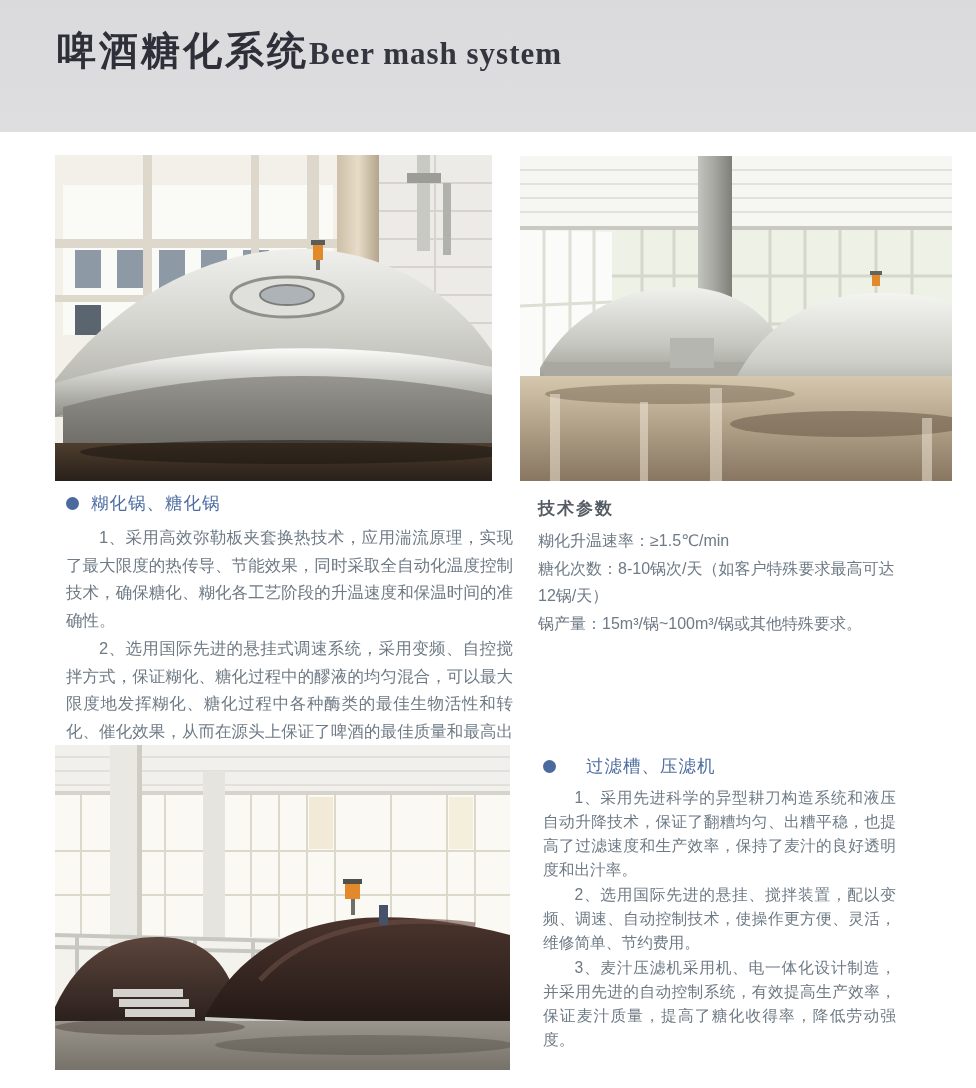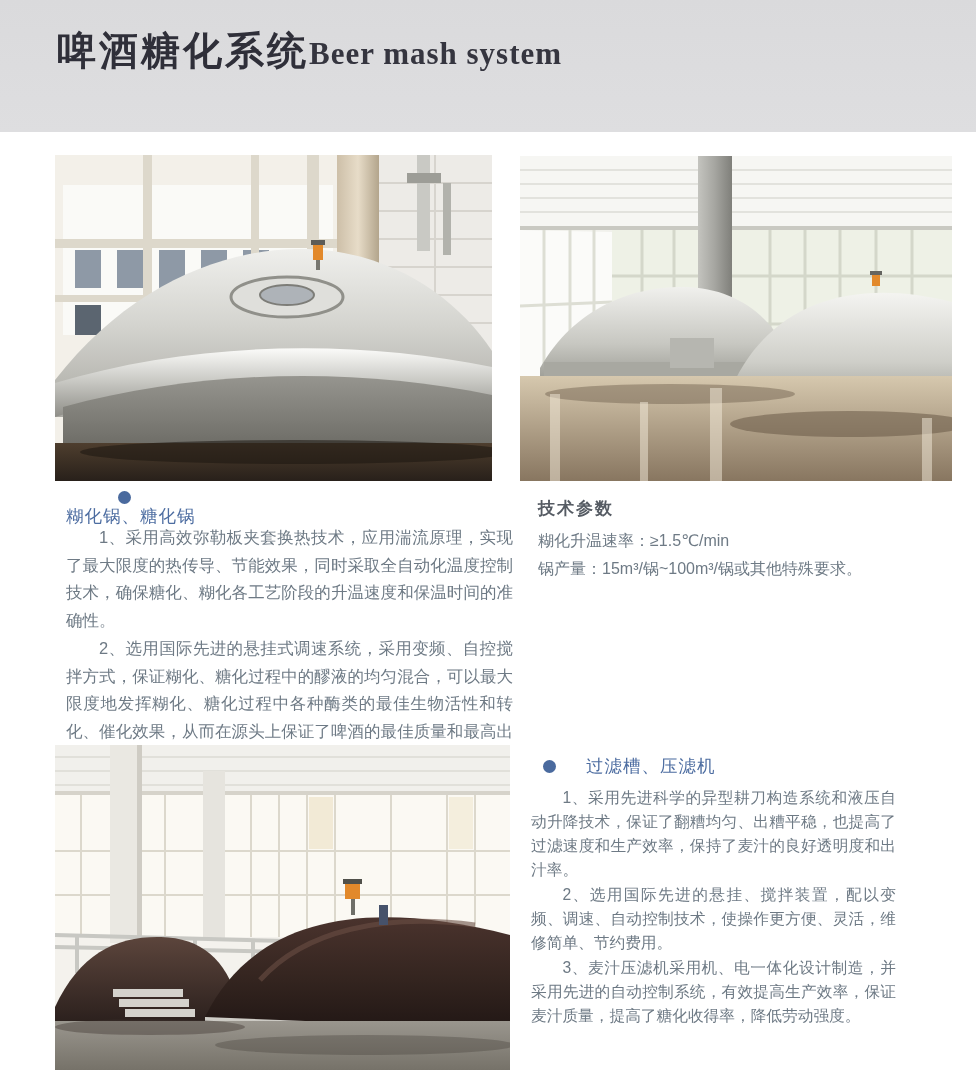--- a/index.html
+++ b/index.html
@@ -32,21 +32,21 @@
   .photo-3 { left:55px;  top:745px; width:455px; height:325px; }
   
   .sec-heading {
     position:absolute; display:flex; align-items:center; white-space:nowrap;
   }
   .sec-heading .bullet {
     width:13px; height:13px; border-radius:50%; background:#4a6a9e;
     display:inline-block; margin-right:12px; flex:0 0 auto;
   }
   .sec-heading .label { font-size:17.5px; color:#4d6da1; letter-spacing:1px; }
-  .h-left   { left:66px;  top:491px;flex-direction:column; }
+  .h-left   { left:66px;  top:491px; }
   .h-filter { left:543px; top:754px;gap:18px; }
   
   .paras p {
     text-indent:2em; text-align:justify; color:#6e7a85;
   }
   .paras-left {
     position:absolute; left:66px; top:524px; width:447px;
     font-size:16.5px; line-height:27.5px;
   }
   .paras-left p { margin-bottom:1px; }
@@ -55,21 +55,21 @@
     font-size:17px; font-weight:bold; color:#555b63; letter-spacing:2px;
   }
   .tech-lines {
     position:absolute; left:538px; top:527px; width:372px;
     font-size:16px; line-height:27.5px; color:#6e7a85; text-align:left;
   }
   .paras-filter {
     position:absolute; left:531px; top:786px; width:365px;
     font-size:15.7px; line-height:24px;
   }
-  .paras-filter p { margin-bottom:1px; }
+  .paras-filter p { margin-bottom:1px;margin-left:12px; }
 </style>
 </head>
 <body>
 
 <div class="page">
 
   <div class="header">
     <div class="title-row">
       <span class="title-zh">啤酒糖化系统</span>
       <span class="title-en">Beer mash system</span>
@@ -233,20 +233,21 @@
     <span class="label">糊化锅、糖化锅</span>
   </div>
   <div class="paras paras-left">
     <p>1、采用高效弥勒板夹套换热技术，应用湍流原理，实现了最大限度的热传导、节能效果，同时采取全自动化温度控制技术，确保糖化、糊化各工艺阶段的升温速度和保温时间的准确性。</p>
     <p>2、选用国际先进的悬挂式调速系统，采用变频、自控搅拌方式，保证糊化、糖化过程中的醪液的均匀混合，可以最大限度地发挥糊化、糖化过程中各种酶类的最佳生物活性和转化、催化效果，从而在源头上保证了啤酒的最佳质量和最高出品率。</p>
   </div>
 
   <div class="tech-heading">技术参数</div>
   <div class="tech-lines">
     <p>糊化升温速率：≥1.5℃/min</p>
+    <p>糖化次数：8-10锅次/天（如客户特殊要求最高可达12锅/天）</p>
     <p>锅产量：15m³/锅~100m³/锅或其他特殊要求。</p>
   </div>
 
   <div class="sec-heading h-filter">
     <span class="bullet"></span>
     <span class="label">过滤槽、压滤机</span>
   </div>
   <div class="paras paras-filter">
     <p>1、采用先进科学的异型耕刀构造系统和液压自动升降技术，保证了翻糟均匀、出糟平稳，也提高了过滤速度和生产效率，保持了麦汁的良好透明度和出汁率。</p>
     <p>2、选用国际先进的悬挂、搅拌装置，配以变频、调速、自动控制技术，使操作更方便、灵活，维修简单、节约费用。</p>

